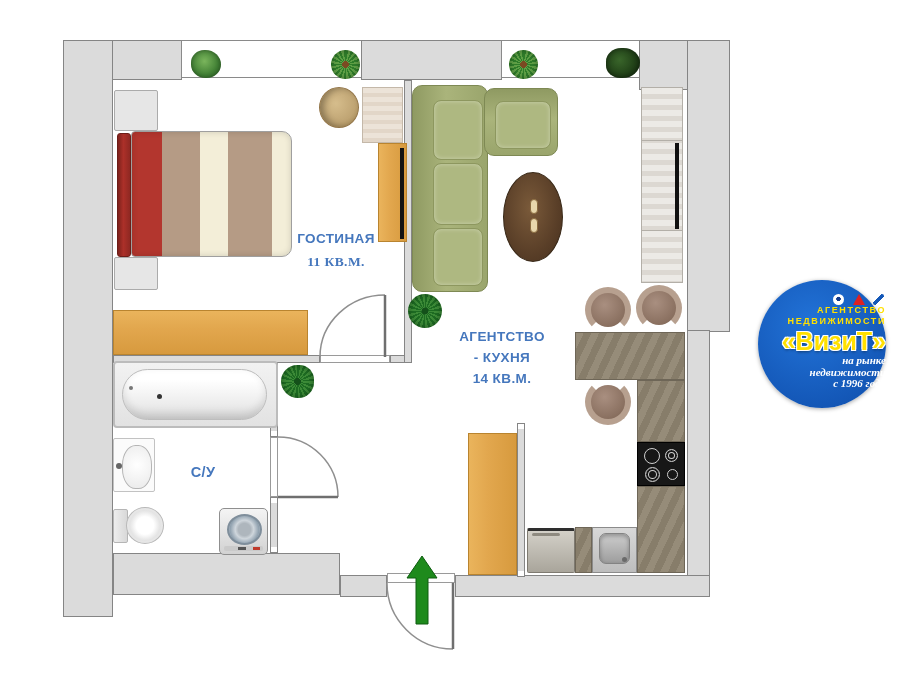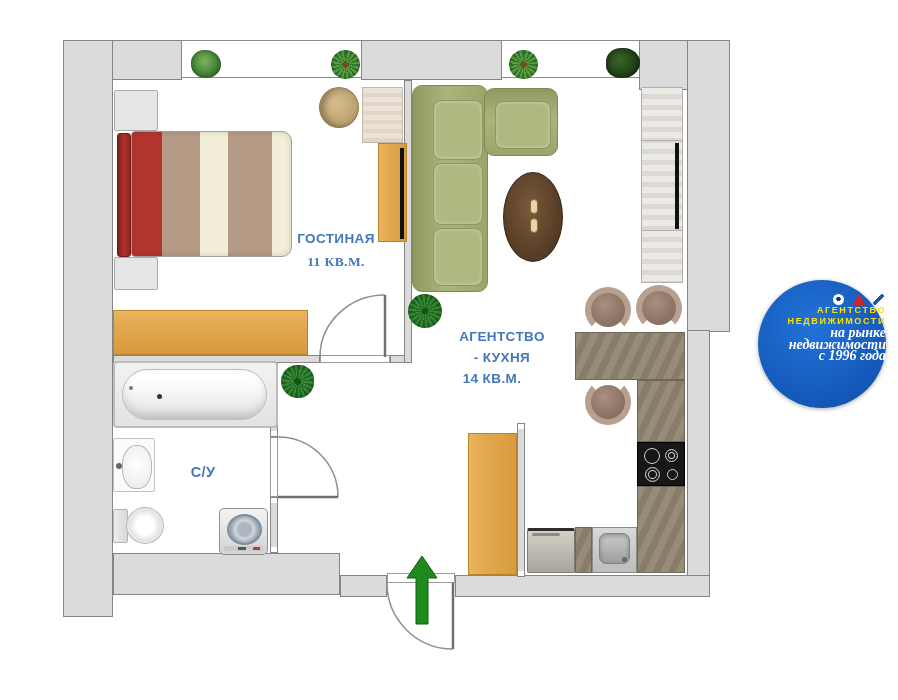--- a/index.html
+++ b/index.html
@@ -69,21 +69,21 @@
   .logo{position:absolute;left:758px;top:280px;width:128px;height:128px;border-radius:50%;text-align:right;color:#fff;
       background:radial-gradient(circle at 42% 35%,#2273d8,#1458b8 70%,#0f4ca6);box-shadow:0 1px 4px rgba(0,0,0,.35);}
   .logo-icons{margin-top:13px;height:12px;line-height:11px;}
   .li{display:inline-block;vertical-align:middle;margin:0 2px;box-sizing:border-box;}
   .li1{width:11px;height:11px;border-radius:50%;background:radial-gradient(circle at 50% 45%,#123a8c 0 2px,transparent 2.5px),#fff;}
   .li2{width:0;height:0;border-left:6px solid transparent;border-right:6px solid transparent;border-bottom:11px solid #e02020;}
   .li3{width:11px;height:11px;border-radius:2px;background:linear-gradient(135deg,#fff 38%,#1458b8 38% 62%,#fff 62%);}
   .logo-l1,.logo-l2{color:#ffe000;font-weight:bold;font-size:9px;letter-spacing:1.6px;line-height:11px;}
   .logo-brand{color:#ffe000;font-weight:bold;font-size:25px;line-height:27px;margin-top:1px;letter-spacing:0px;
       text-shadow:-1px -1px 0 #fff,1px -1px 0 #fff,-1px 1px 0 #fff,1px 1px 0 #fff,0 2px 3px rgba(0,0,0,.45);}
-  .logo-t1,.logo-t2{font-family:"Liberation Serif",serif;font-style:italic;font-weight:bold;font-size:14px;line-height:11.5px;margin-left:28px;}
+  .logo-t1,.logo-t2{font-family:"Liberation Serif",serif;font-style:italic;font-weight:bold;font-size:11px;line-height:11.5px;margin-left:28px;}
   svg.overlay{position:absolute;left:0;top:0;pointer-events:none;}
 </style>
 </head>
 <body>
 
 <div class="stage">
 
   <div class="wall" style="left:63px;top:40px;width:119px;height:40px;"></div>
   <div class="win" style="left:181px;top:40px;width:181px;height:38px;"></div>
   <div class="wall" style="left:361px;top:40px;width:141px;height:40px;"></div>
@@ -202,28 +202,29 @@
       <path d="M 387 583 A 66 66 0 0 0 453 649" fill="none" stroke="#8f8f8f" stroke-width="1.5"></path>
       <line x1="453" y1="583" x2="453" y2="649" stroke="#6f6f6f" stroke-width="2.5"></line>
     </g>
     <path d="M 422 556 L 437 578 L 428 578 L 428 624 L 416 624 L 416 578 L 407 578 Z" fill="#1e8a1c" stroke="#0e5c10" stroke-width="1"></path>
   </svg>
 
   <div class="roomlabel" style="left:280px;top:231px;width:112px;">ГОСТИНАЯ</div>
   <div class="roomlabel" style="left:280px;top:254px;width:112px;font-family:Liberation Serif, serif;">11 КВ.М.</div>
   <div class="roomlabel" style="left:446px;top:329px;width:112px;">АГЕНТСТВО</div>
   <div class="roomlabel" style="left:446px;top:350px;width:112px;">- КУХНЯ</div>
-  <div class="roomlabel" style="left:436px;top:371px;width:112px;">14 КВ.М.</div>
+  <div class="roomlabel" style="left:446px;top:371px;width:112px;">14 КВ.М.</div>
   <div class="roomlabel" style="left:180px;top:464px;width:46px;font-size:14.5px;">С/У</div>
 
   <div class="logo">
     <div class="logo-icons">
       <span class="li li1"></span>
       <span class="li li2"></span>
       <span class="li li3"></span>
     </div>
     <div class="logo-l1">АГЕНТСТВО</div>
     <div class="logo-l2">НЕДВИЖИМОСТИ</div>
+    <div class="logo-brand">«ВизиТ»</div>
     <div class="logo-t1">на рынке недвижимости</div>
     <div class="logo-t2">с 1996 года</div>
   </div>
 
 </div>
 
 </body></html>

